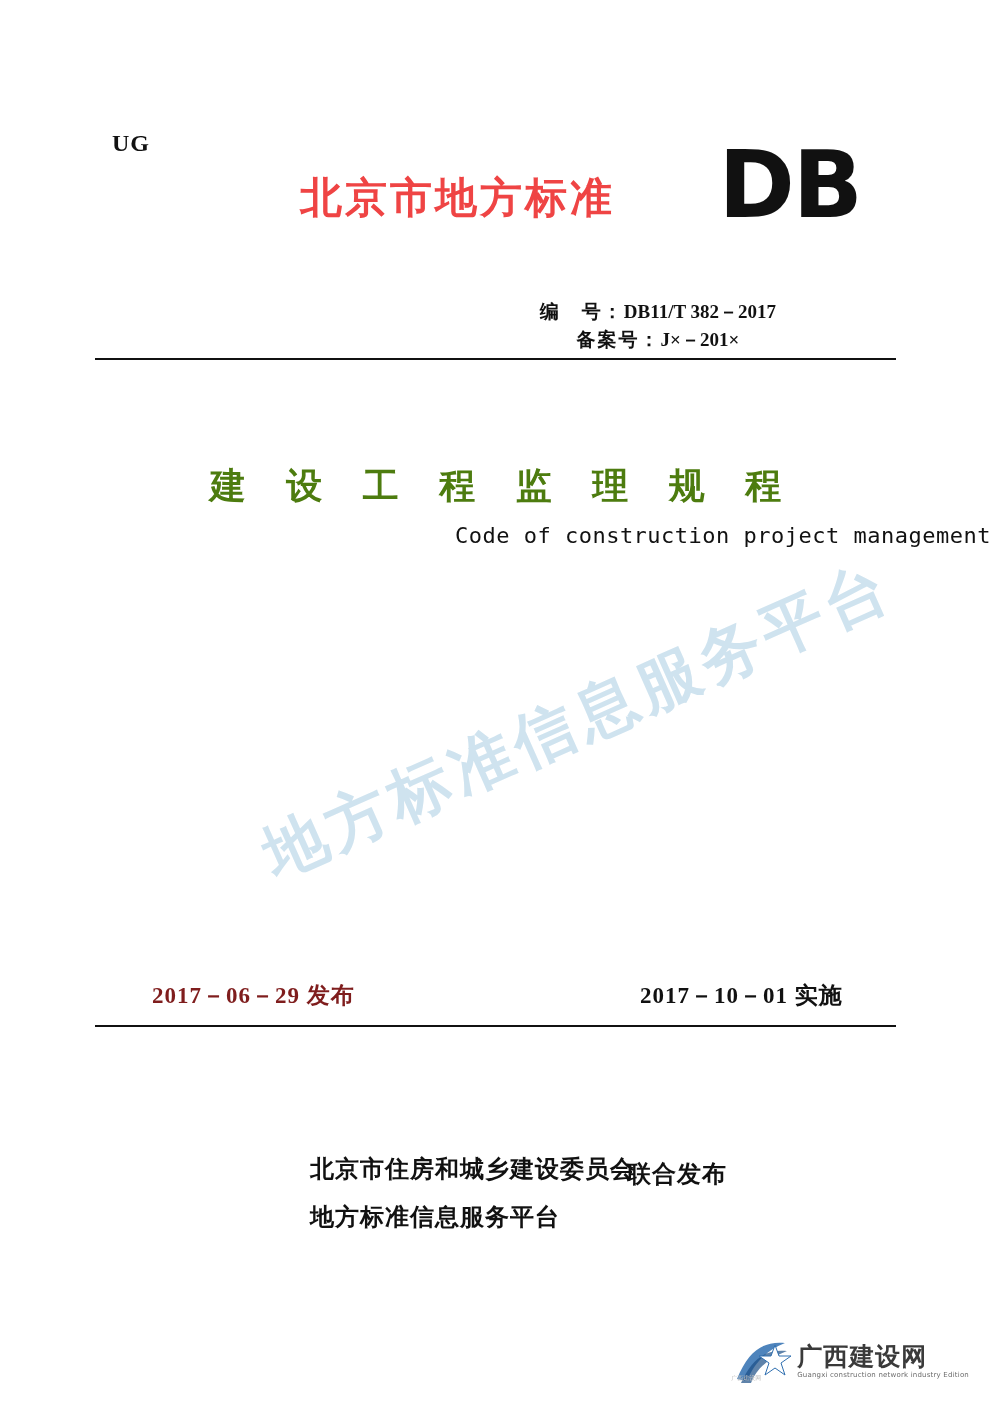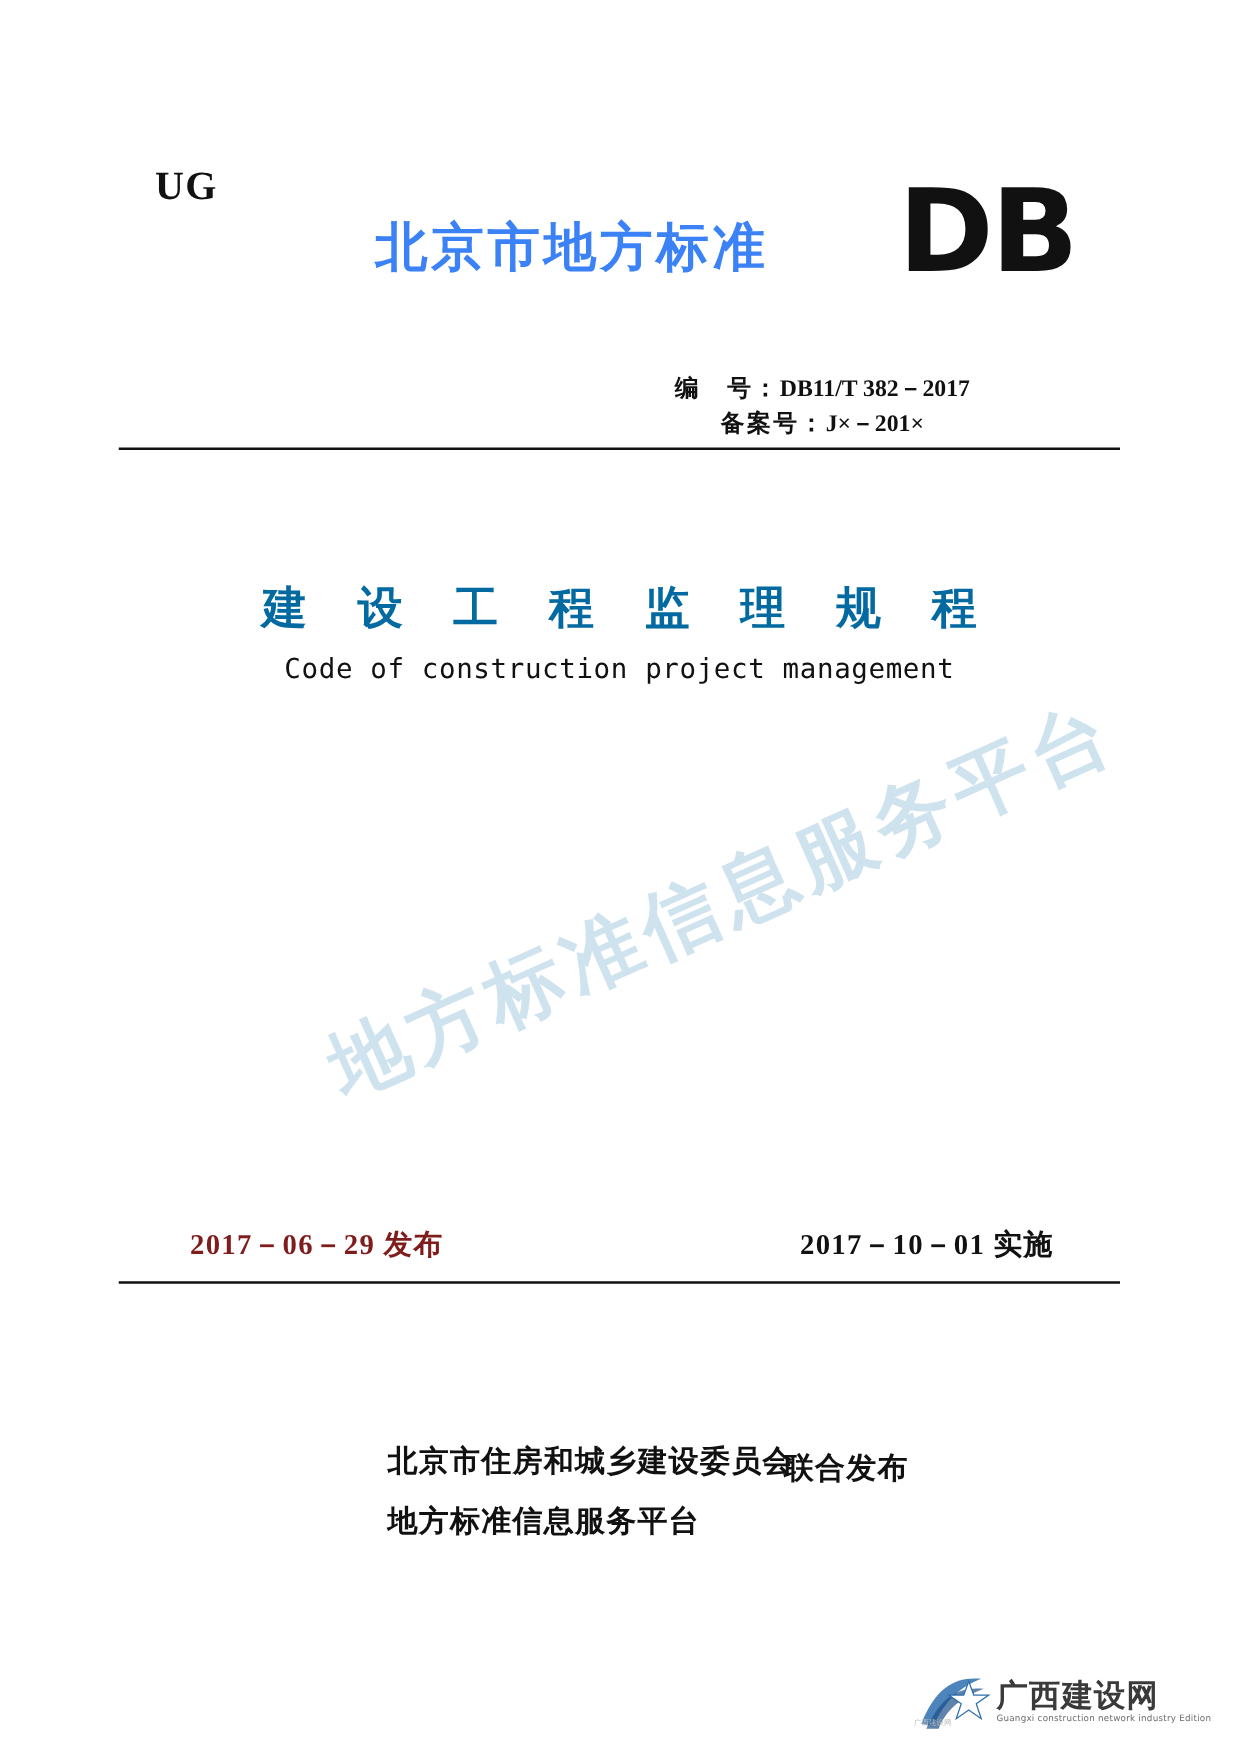--- a/index.html
+++ b/index.html
@@ -19,34 +19,33 @@
     margin: 0 auto;
   }
 
   
   .ug-mark {
     position: absolute;
     left: 112px;
     top: 130px;
     font-family: "Liberation Serif", serif;
     font-weight: bold;
-    font-size: 32px;
-    color: #111;
-    letter-spacing: 1px;
-    margin-left: 12px;
+    font-size: 24px;
+    color: #111;
+    letter-spacing: 1px;
   }
   .std-title {
     position: absolute;
     left: 300px;
     top: 170px;
     font-family: "DejaVu Sans", sans-serif;
     font-weight: bold;
     font-size: 42px;
     letter-spacing: 3px;
-    color: #3b82f6;
+    color: #ef4444;
   }
   .db-logo {
     position: absolute;
     right: 130px;
     top: 140px;
     font-family: "DejaVu Sans", sans-serif;
     font-weight: bold;
     font-size: 92px;
     line-height: 92px;
     color: #111;
@@ -79,28 +78,28 @@
     position: absolute;
     left: 0;
     right: 0;
     top: 462px;
     text-align: center;
     font-family: "DejaVu Sans", sans-serif;
     font-weight: bold;
     font-size: 36px;
     letter-spacing: 14px;
     text-indent: 14px;
-    color: #0369a1;
+    color: #4d7c0f;
   }
   .doc-title-en {
     position: absolute;
     left: 0;
     right: 0;
     top: 523px;
-    text-align: center;
+    text-align: right;
     font-family: "DejaVu Sans Mono", monospace;
     font-size: 22px;
     letter-spacing: 0.5px;
     color: #111;
   }
 
   
   .watermark {
     position: absolute;
     left: 250px;

